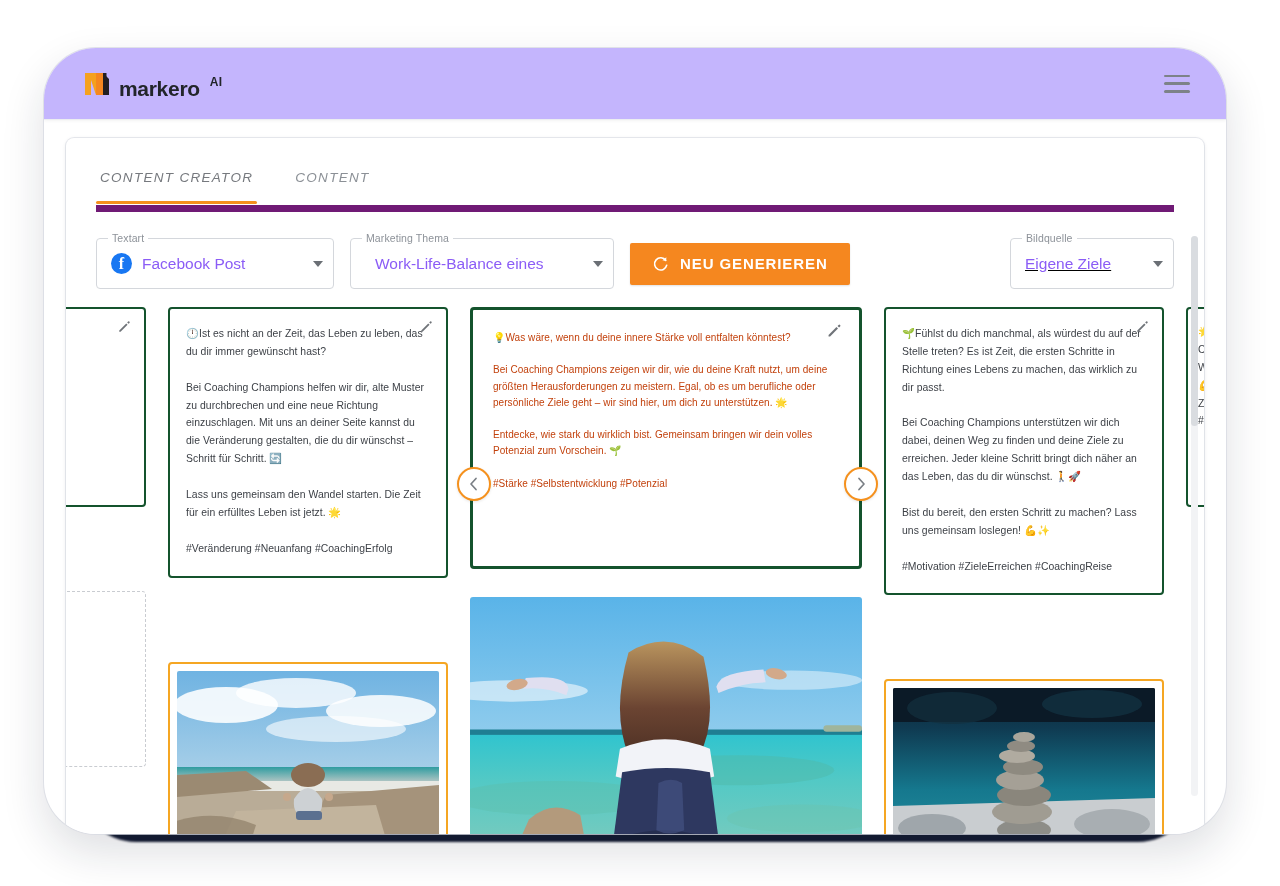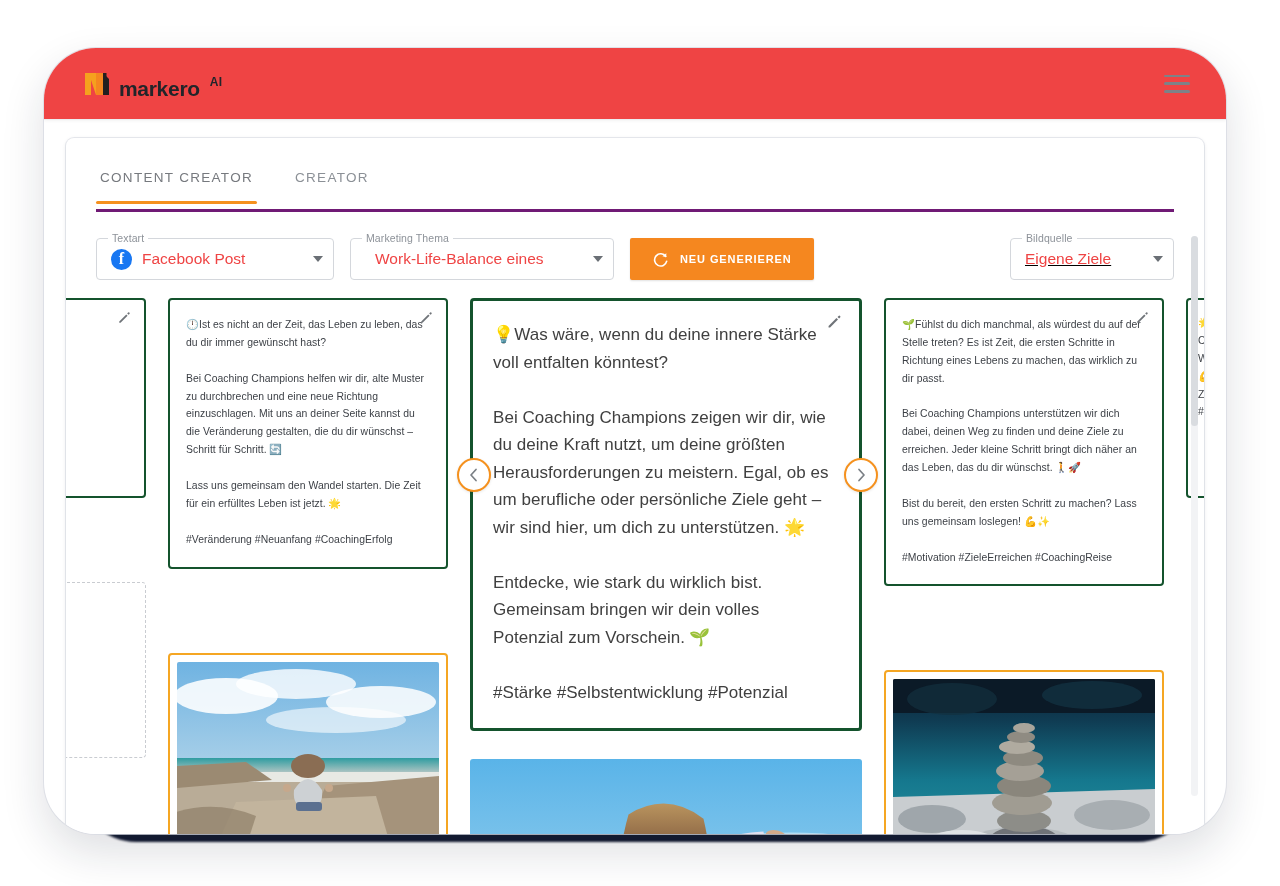--- a/index.html
+++ b/index.html
@@ -43,21 +43,21 @@
                 0 18px 44px rgba(20,28,50,0.14);
     overflow: hidden;
   }
 
   
   .appbar {
     position: absolute;
     left: 0; top: 0;
     width: 100%;
     height: 72px;
-    background: #ef4444;
+    background: #c4b5fd;
     border-bottom: 1px solid #eceef1;
     display: flex;
     align-items: center;
     padding: 0 36px 0 40px;
     box-shadow: 0 1px 3px rgba(0,0,0,0.05);
   }
 
   .brand { display: flex; align-items: flex-end; gap: 9px; }
 
   .brand-mark { width: 26px; height: 28px; display:block; }
@@ -103,24 +103,25 @@
     background: #ffffff;
     border-radius: 8px;
     box-shadow: 0 1px 4px rgba(24,32,56,0.10), 0 0 0 1px rgba(232,234,238,0.9);
     overflow: hidden;
   }
 
   .tabs {
     position: relative;
     height: 46px;
     margin: 28px 30px 0 30px;
-    border-bottom: 3px solid #701a75;
+    border-bottom: 7px solid #701a75;
     display: flex;
     align-items: flex-start;
     gap: 34px;
+    font-style: italic;
   }
   .tab {
     font-size: 13.5px;
     letter-spacing: 1.3px;
     font-weight: 500;
     color: #8b9096;
     padding: 4px 4px 18px 4px;
     cursor: pointer;
     position: relative;
     white-space: nowrap;
@@ -138,42 +139,42 @@
   
   .toolbar {
     display: flex;
     align-items: center;
     gap: 16px;
     margin: 26px 30px 0 30px;
   }
 
   .field {
     position: relative;
-    height: 42px;
+    height: 51px;
     border: 1px solid #d4d7dc;
     border-radius: 4px;
     background: #fff;
     display: flex;
     align-items: center;
     padding: 0 10px 0 14px;
     cursor: pointer;
   }
   .field .legend {
     position: absolute;
     top: -7px; left: 11px;
     background: #fff;
     padding: 0 4px;
     font-size: 10.5px;
     color: #8d9299;
     letter-spacing: 0.1px;
     white-space: nowrap;
   }
   .field .value {
     font-size: 15.5px;
-    color: #ef4444;
+    color: #8b5cf6;
     white-space: nowrap;
     flex: 1;
   }
   .field .caret {
     width: 0; height: 0;
     margin-left: 14px;
     border-left: 5px solid transparent;
     border-right: 5px solid transparent;
     border-top: 6px solid #6a6f75;
   }
@@ -202,21 +203,21 @@
     font-size: 16px;
     line-height: 1;
   }
 
   .btn-generate {
     height: 42px;
     background: #f5871f;
     border: none;
     border-radius: 2px;
     color: #fff;
-    font-size: 11px;
+    font-size: 15px;
     font-weight: 700;
     letter-spacing: 0.9px;
     padding: 0 22px;
     display: flex;
     align-items: center;
     gap: 11px;
     cursor: pointer;
     font-family: "Liberation Sans", sans-serif;
     box-shadow: 0 1px 2px rgba(0,0,0,0.12);
   }
@@ -257,23 +258,23 @@
   }
 
   .card-text {
     font-size: 10.4px;
     line-height: 1.72;
     color: #3b3f45;
     white-space: pre-wrap;
     letter-spacing: 0.05px;
   }
   .slide.center .card-text {
-    font-size: 17px;
+    font-size: 10px;
     line-height: 1.62;
-    color: #404040;
+    color: #c2410c;
   }
 
   .edit-ico {
     position: absolute;
     top: 10px; right: 12px;
     width: 15px; height: 15px;
     cursor: pointer;
   }
   .slide.center .edit-ico { top: 12px; right: 16px; width: 17px; height: 17px; }
 
@@ -369,21 +370,21 @@
       </div>
     </div>
 
     <div class="panel">
 
       <div class="tabs">
         <div class="tab active">
           <span>CONTENT CREATOR</span>
         </div>
         <div class="tab">
-          <span>CREATOR</span>
+          <span>CONTENT</span>
         </div>
       </div>
 
       <div class="toolbar">
 
         <div class="field field-textart">
           <span class="legend">Textart</span>
           <span class="fb-icon"></span>
           <span class="value">Facebook Post</span>
           <span class="caret"></span>

